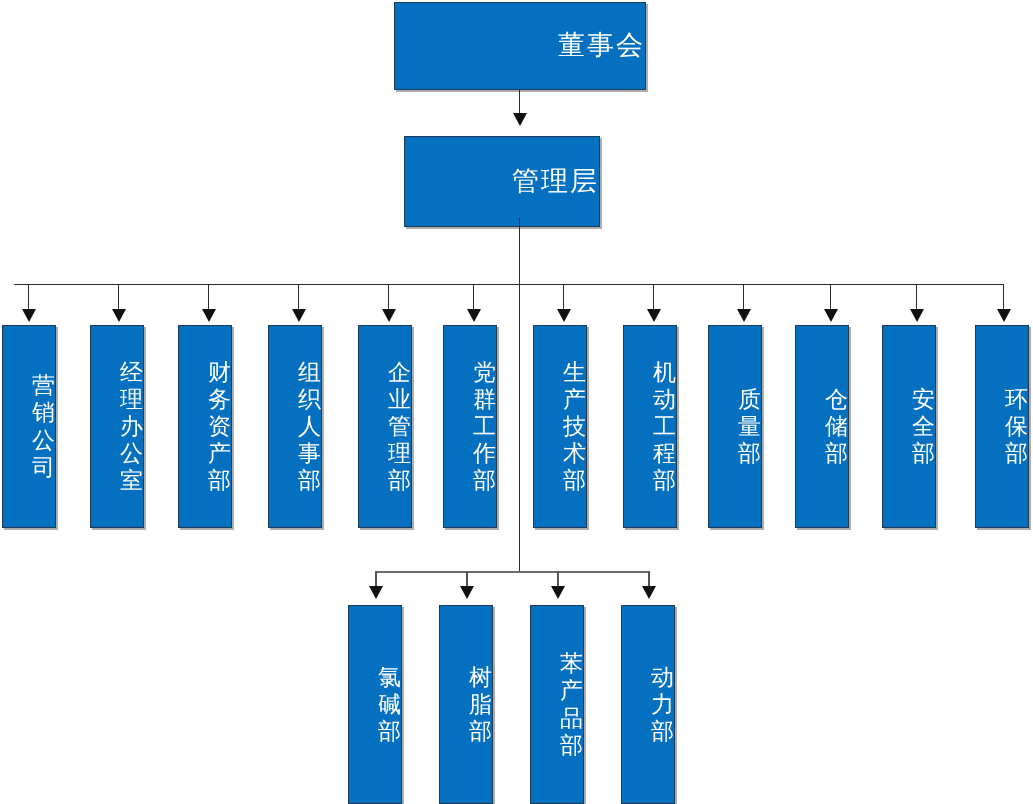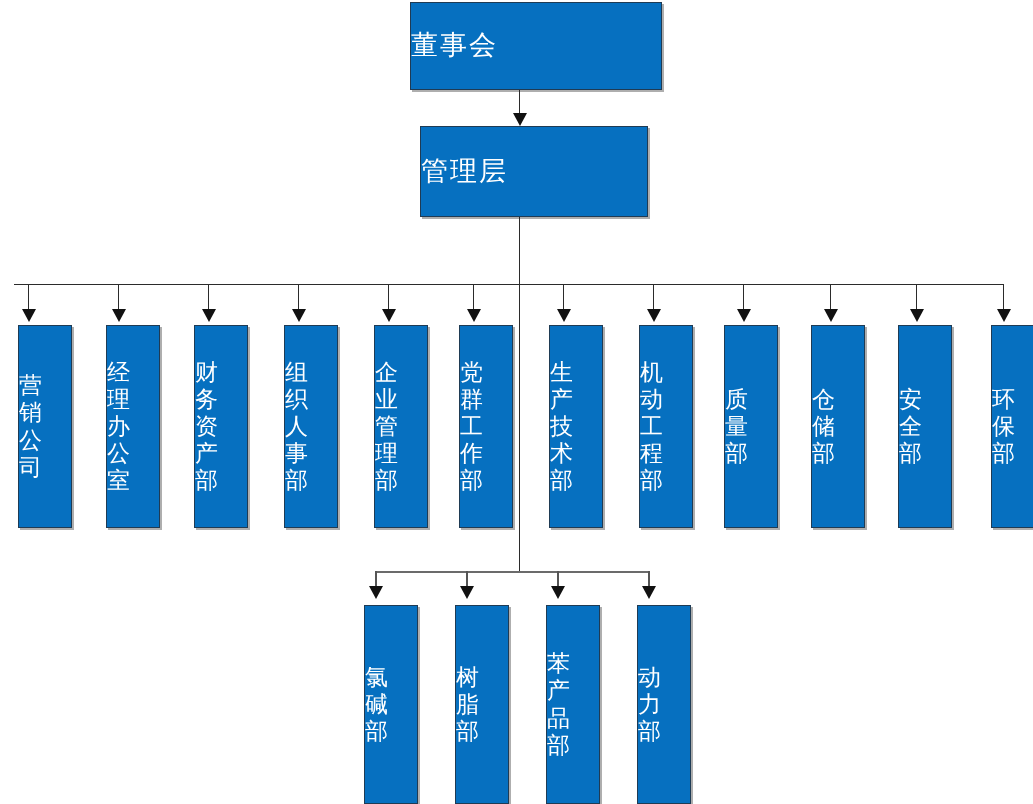--- a/index.html
+++ b/index.html
@@ -19,23 +19,22 @@
     overflow: hidden;
   }
   .node {
     position: absolute;
     box-sizing: border-box;
     background: #0670C0;
     border: 1px solid #1F3B54;
     box-shadow: 2px 2px 0 0 rgba(160,160,160,0.85);
     display: flex;
     align-items: center;
-    justify-content: flex-start;
+    justify-content: flex-end;
     color: #ffffff;
-    margin-left: 16px;
   }
   .node .label-h {
     font-size: 27px;
     line-height: 1.1;
     letter-spacing: 2px;
     text-align: center;
     white-space: nowrap;
   }
   .node .label-v {
     font-size: 23px;
@@ -82,21 +81,21 @@
 
 <div id="chart-root">
 
   <div class="node" style="left:394px; top:2px; width:252px; height:88px;">
     <div class="label-h">董事会</div>
   </div>
 
   <div class="conn-v" style="left:519px; top:90px; height:26px;"></div>
   <div class="arrowhead" style="left:513px; top:113px;"></div>
 
-  <div class="node" style="left:404px; top:126px; width:228px; height:91px;">
+  <div class="node" style="left:404px; top:136px; width:196px; height:91px;">
     <div class="label-h">管理层</div>
   </div>
 
   <div class="conn-v" style="left:519px; top:217px; height:355px;"></div>
 
   <div class="conn-h" style="left:14px; top:284px; width:990px;"></div>
 
   <div class="conn-v" style="left:28px; top:284px; height:27px;"></div>
   <div class="arrowhead" style="left:22px; top:309px;"></div>
 

